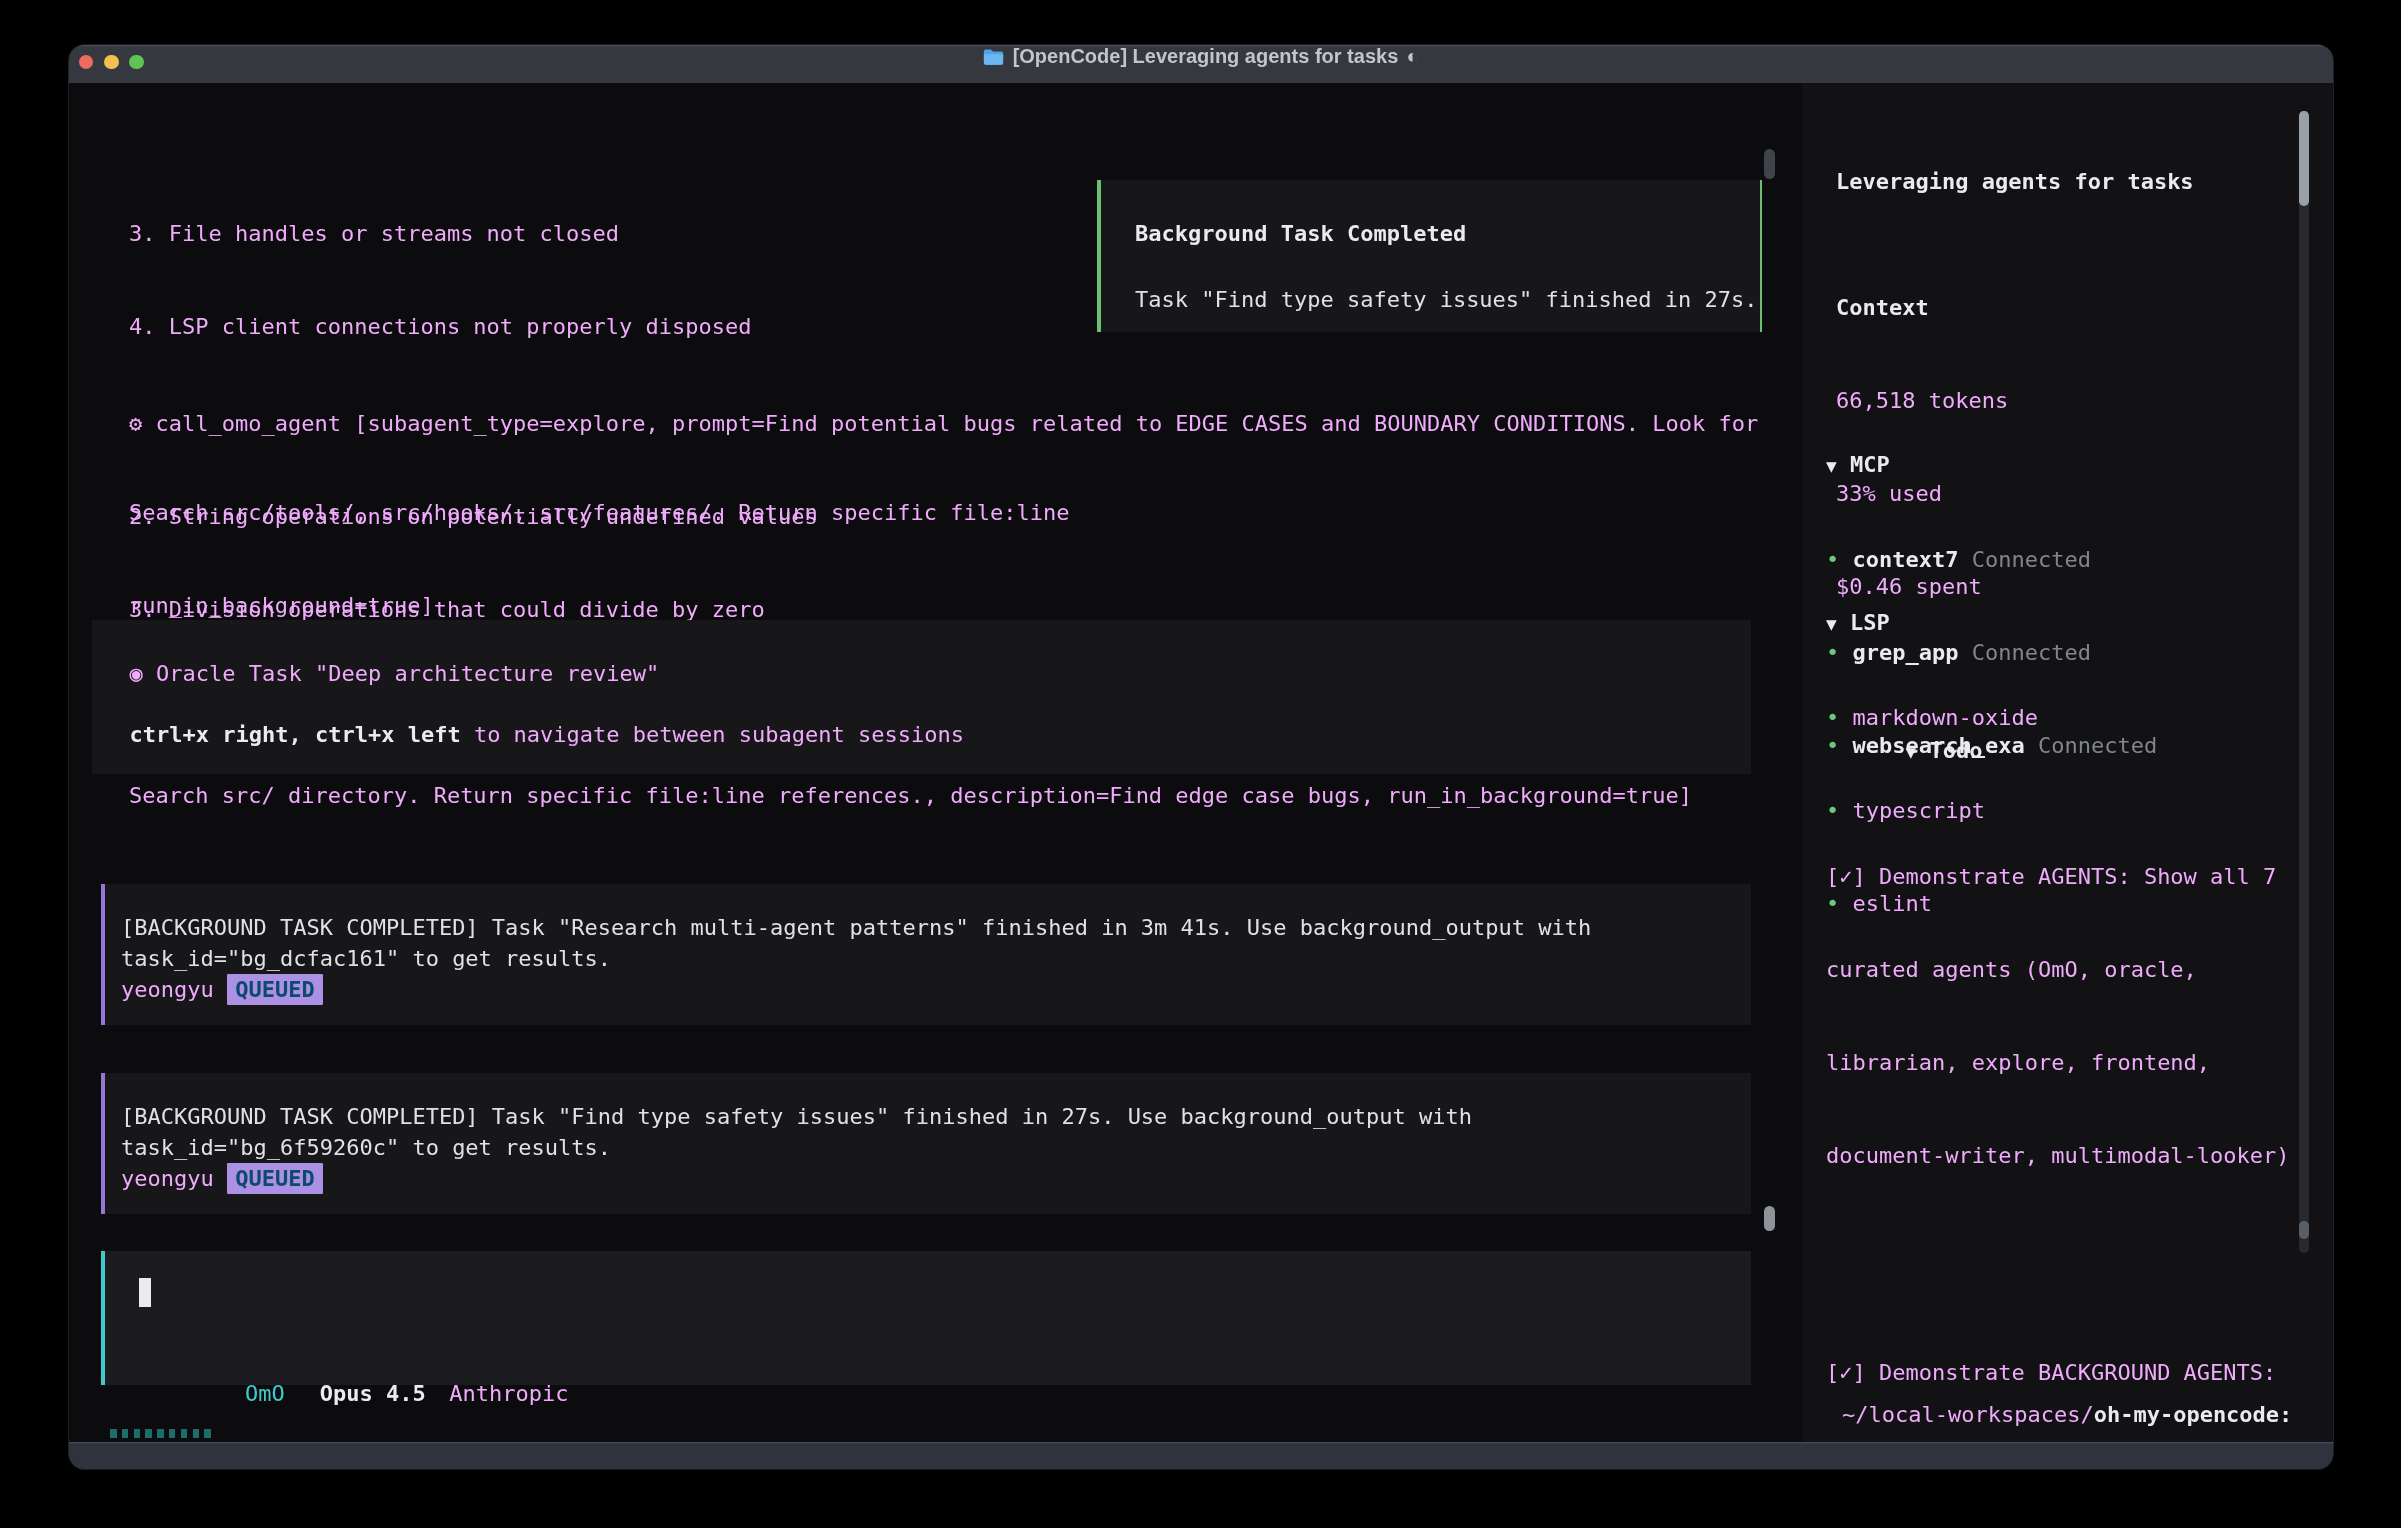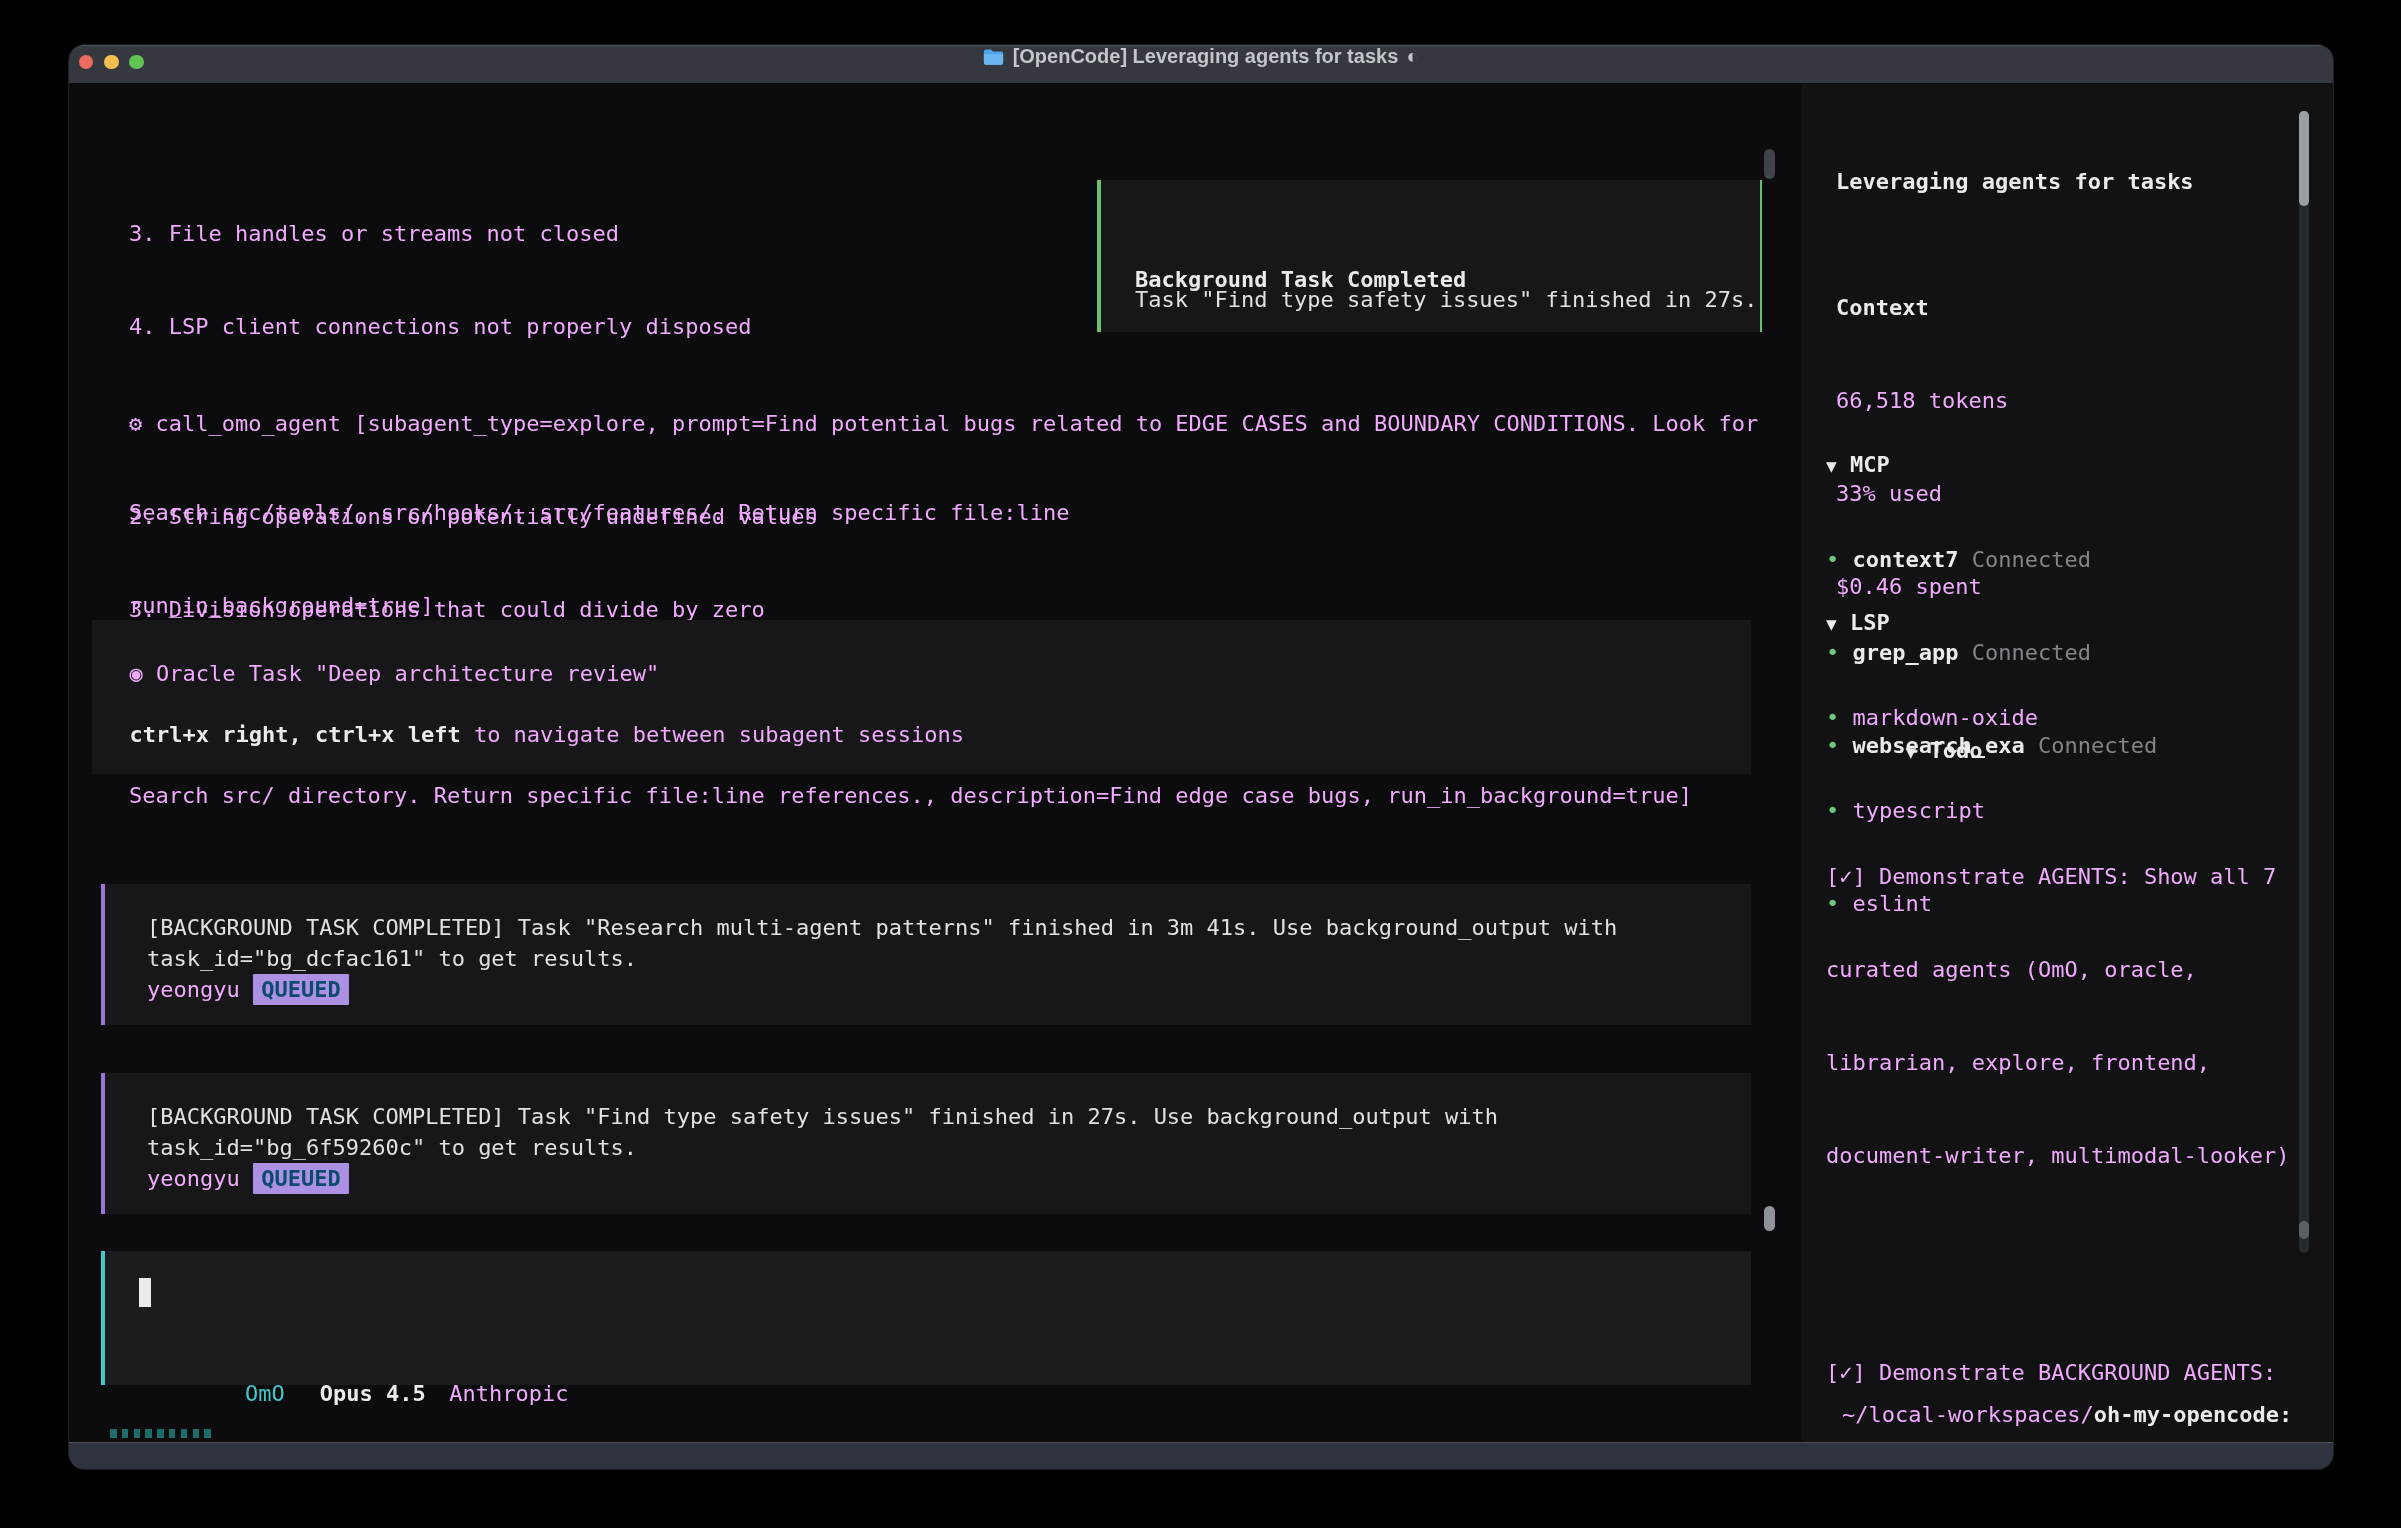--- a/index.html
+++ b/index.html
@@ -40,21 +40,21 @@
 
   .notif {
     position:absolute; left:1028px; top:97px; width:665px; height:152px;
     background:#17171a; border-left:4.1px solid #6abf70; border-right:2.4px solid #6abf70;
   }
   .oraclebox {
     position:absolute; left:22.5px; top:537px; width:1659px; height:154px; background:#17171a;
   }
   .taskbox {
     position:absolute; left:32px; width:1650px; height:141px;
-    background:#17171a; border-left:4.7px solid #9677d9; padding:28px 0 0 42px;
+    background:#17171a; border-left:4.7px solid #9677d9; padding:28px 0 0 16px;
   }
   .inputbox {
     position:absolute; left:32px; top:1168px; width:1650px; height:134px;
     background:#1c1c20; border-left:4.7px solid #41c9cc;
   }
   .cursor { position:absolute; left:34px; top:26.6px; width:11.8px; height:29.5px; background:#e9ebed; }
 
   .badge {
     display:inline-block; background:#ab90e4; color:#0c4a6e; font-weight:700;
     padding:0 8.3px; border-radius:1.2px;
@@ -108,21 +108,21 @@
 
     <div class="abs mono grey" style="left:60px; top:263px;">
       <div><span>⚙</span><span> </span><span>call_omo_agent [subagent_type=explore, prompt=Find potential bugs related to EDGE CASES and BOUNDARY CONDITIONS. Look for</span></div>
       <div>2. String operations on potentially undefined values</div>
       <div>3. Division operations that could divide by zero</div>
       <div>&nbsp;</div>
       <div>Search src/ directory. Return specific file:line references., description=Find edge case bugs, run_in_background=true]</div>
     </div>
 
     <div class="notif">
-      <div class="abs mono white bold" style="left:34px; top:38px;margin-top:46px;">Background Task Completed</div>
+      <div class="abs mono white bold" style="left:34px; top:38px;">Background Task Completed</div>
       <div class="abs mono" style="left:34px; top:104px; color:#dfe1e3;">Task "Find type safety issues" finished in 27s.</div>
     </div>
 
     <div class="scroll-thumb" style="left:1695px; top:66px; width:10.6px; height:29.5px; background:#3f434a;"></div>
     <div class="scroll-thumb" style="left:1695px; top:1123px; width:10.6px; height:25px; background:#8e939a;"></div>
 
     <div class="oraclebox">
       <div class="abs mono grey" style="left:38px; top:38px;"><span>◉</span><span> </span><span>Oracle Task "Deep architecture review"</span></div>
       <div class="abs mono" style="left:38px; top:99px;"><span class="white bold">ctrl+x right, ctrl+x left</span><span class="grey"> to navigate between subagent sessions</span></div>
     </div>

